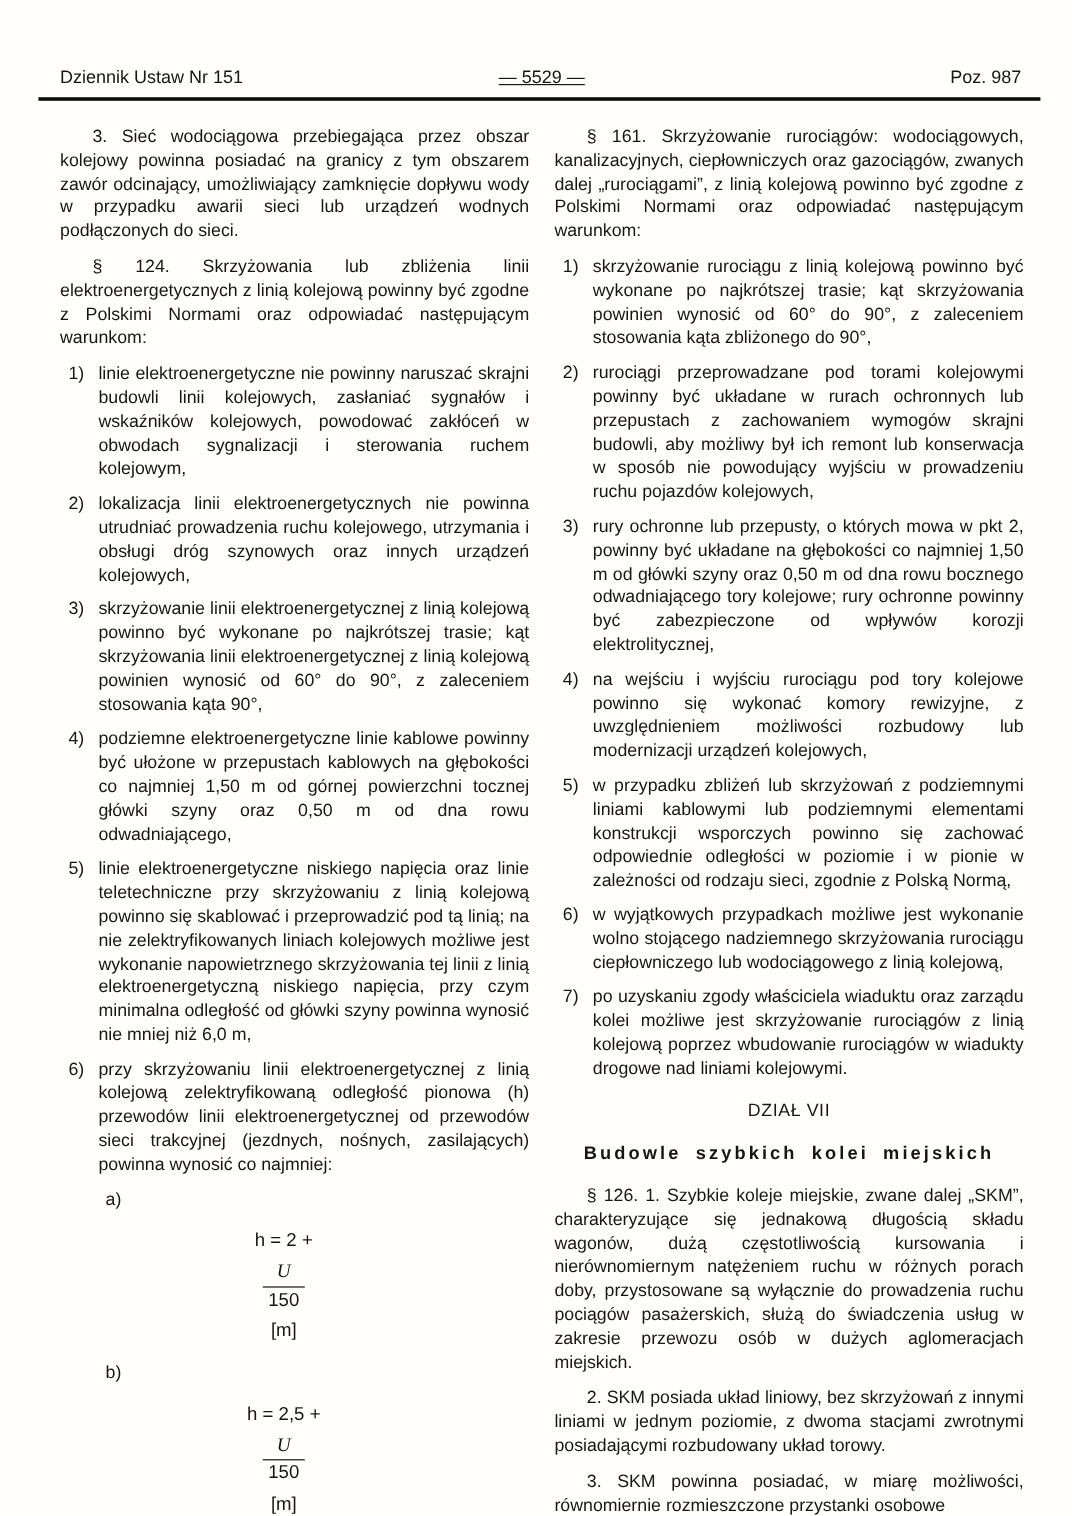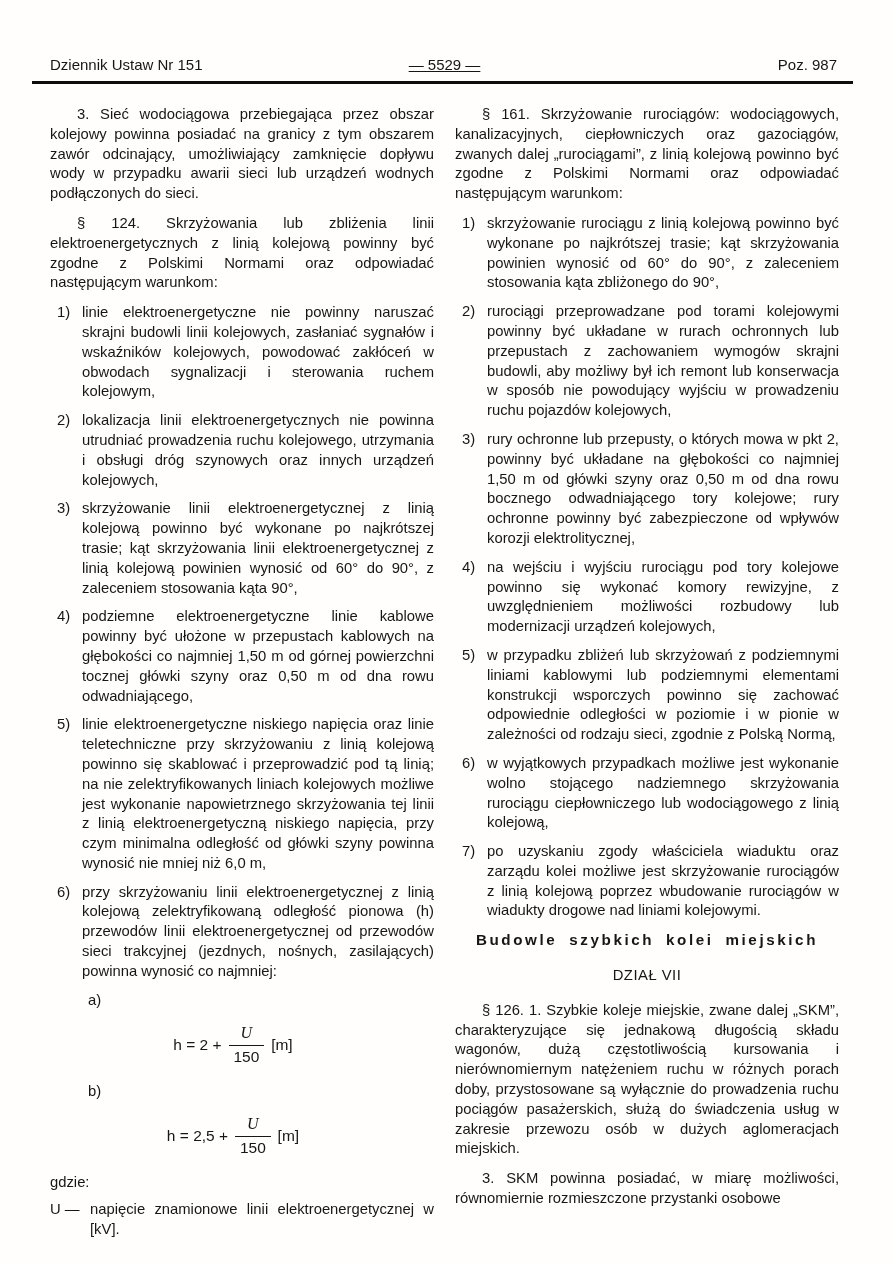--- a/index.html
+++ b/index.html
@@ -3,21 +3,21 @@
 <meta charset="utf-8">
 <style>
   html,body { margin:0; padding:0; background:#ffffff; }
   .page {
     position:relative;
     width:893px; height:1263px;
     box-sizing:border-box;
     background:#fffefd;
     color:#161616;
     font-family:"Liberation Sans", sans-serif;
-    padding:56px 54px 0 50px;
+    padding:56px 40px 0 50px;
     overflow:hidden;
   }
   .page-header {
     position:relative;
     display:flex; justify-content:space-between;
     font-size:15px; line-height:18px;
     padding:0 2px 7px 0;
   }
   .page-header .hdr-center {
     position:absolute; left:50%; transform:translateX(-50%);text-decoration:underline;
@@ -36,20 +36,21 @@
   .li { display:flex; margin:0 0 9px; padding-left:7px; }
   .li .num { flex:0 0 25px; }
   .li .txt { flex:1; text-align:justify; }
   .sub { display:flex; margin:0 0 7px; padding-left:38px; }
   .sub .num { flex:0 0 24px; }
   .sub .txt { flex:1; text-align:justify; }
   .formula {
     display:flex; justify-content:center; align-items:center;
     gap:7px; margin:14px 18px 16px 0;
     font-size:15.5px;
+    flex-direction:column;
   }
   .frac { display:inline-flex; flex-direction:column; align-items:center; line-height:1.15; }
   .frac .frac-top {
     font-style:italic; font-family:"Liberation Serif", serif;
     padding:0 12px 2px; border-bottom:1.6px solid #161616; font-size:16px;
   }
   .frac .frac-bot { padding-top:2px; }
   .gdzie { margin:4px 0 8px; text-indent:0; }
   .udef { display:flex; margin:0 0 10px; }
   .udef .num { flex:0 0 40px; }
@@ -162,21 +163,22 @@
       </div>
       <div class="li">
         <span class="num">6)</span>
         <span class="txt">w wyjątkowych przypadkach możliwe jest wykonanie wolno stojącego nadziemnego skrzyżowania rurociągu ciepłowniczego lub wodociągowego z linią kolejową,</span>
       </div>
       <div class="li">
         <span class="num">7)</span>
         <span class="txt">po uzyskaniu zgody właściciela wiaduktu oraz zarządu kolei możliwe jest skrzyżowanie rurociągów z linią kolejową poprzez wbudowanie rurociągów w wiadukty drogowe nad liniami kolejowymi.</span>
       </div>
 
+      <p class="para dzial-head">DZIAŁ VII</p>
       <p class="para chapter-head">Budowle szybkich kolei miejskich</p>
-      <p class="para dzial-head">DZIAŁ VII</p>
 
       <p class="para">§ 126. 1. Szybkie koleje miejskie, zwane dalej „SKM”, charakteryzujące się jednakową długością składu wagonów, dużą częstotliwością kursowania i nierównomiernym natężeniem ruchu w różnych porach doby, przystosowane są wyłącznie do prowadzenia ruchu pociągów pasażerskich, służą do świadczenia usług w zakresie przewozu osób w dużych aglomeracjach miejskich.</p>
+      <p class="para">2. SKM posiada układ liniowy, bez skrzyżowań z innymi liniami w jednym poziomie, z dwoma stacjami zwrotnymi posiadającymi rozbudowany układ torowy.</p>
       <p class="para">3. SKM powinna posiadać, w miarę możliwości, równomiernie rozmieszczone przystanki osobowe</p>
     </div>
 
   </div>
 </div>
 
 </body></html>

